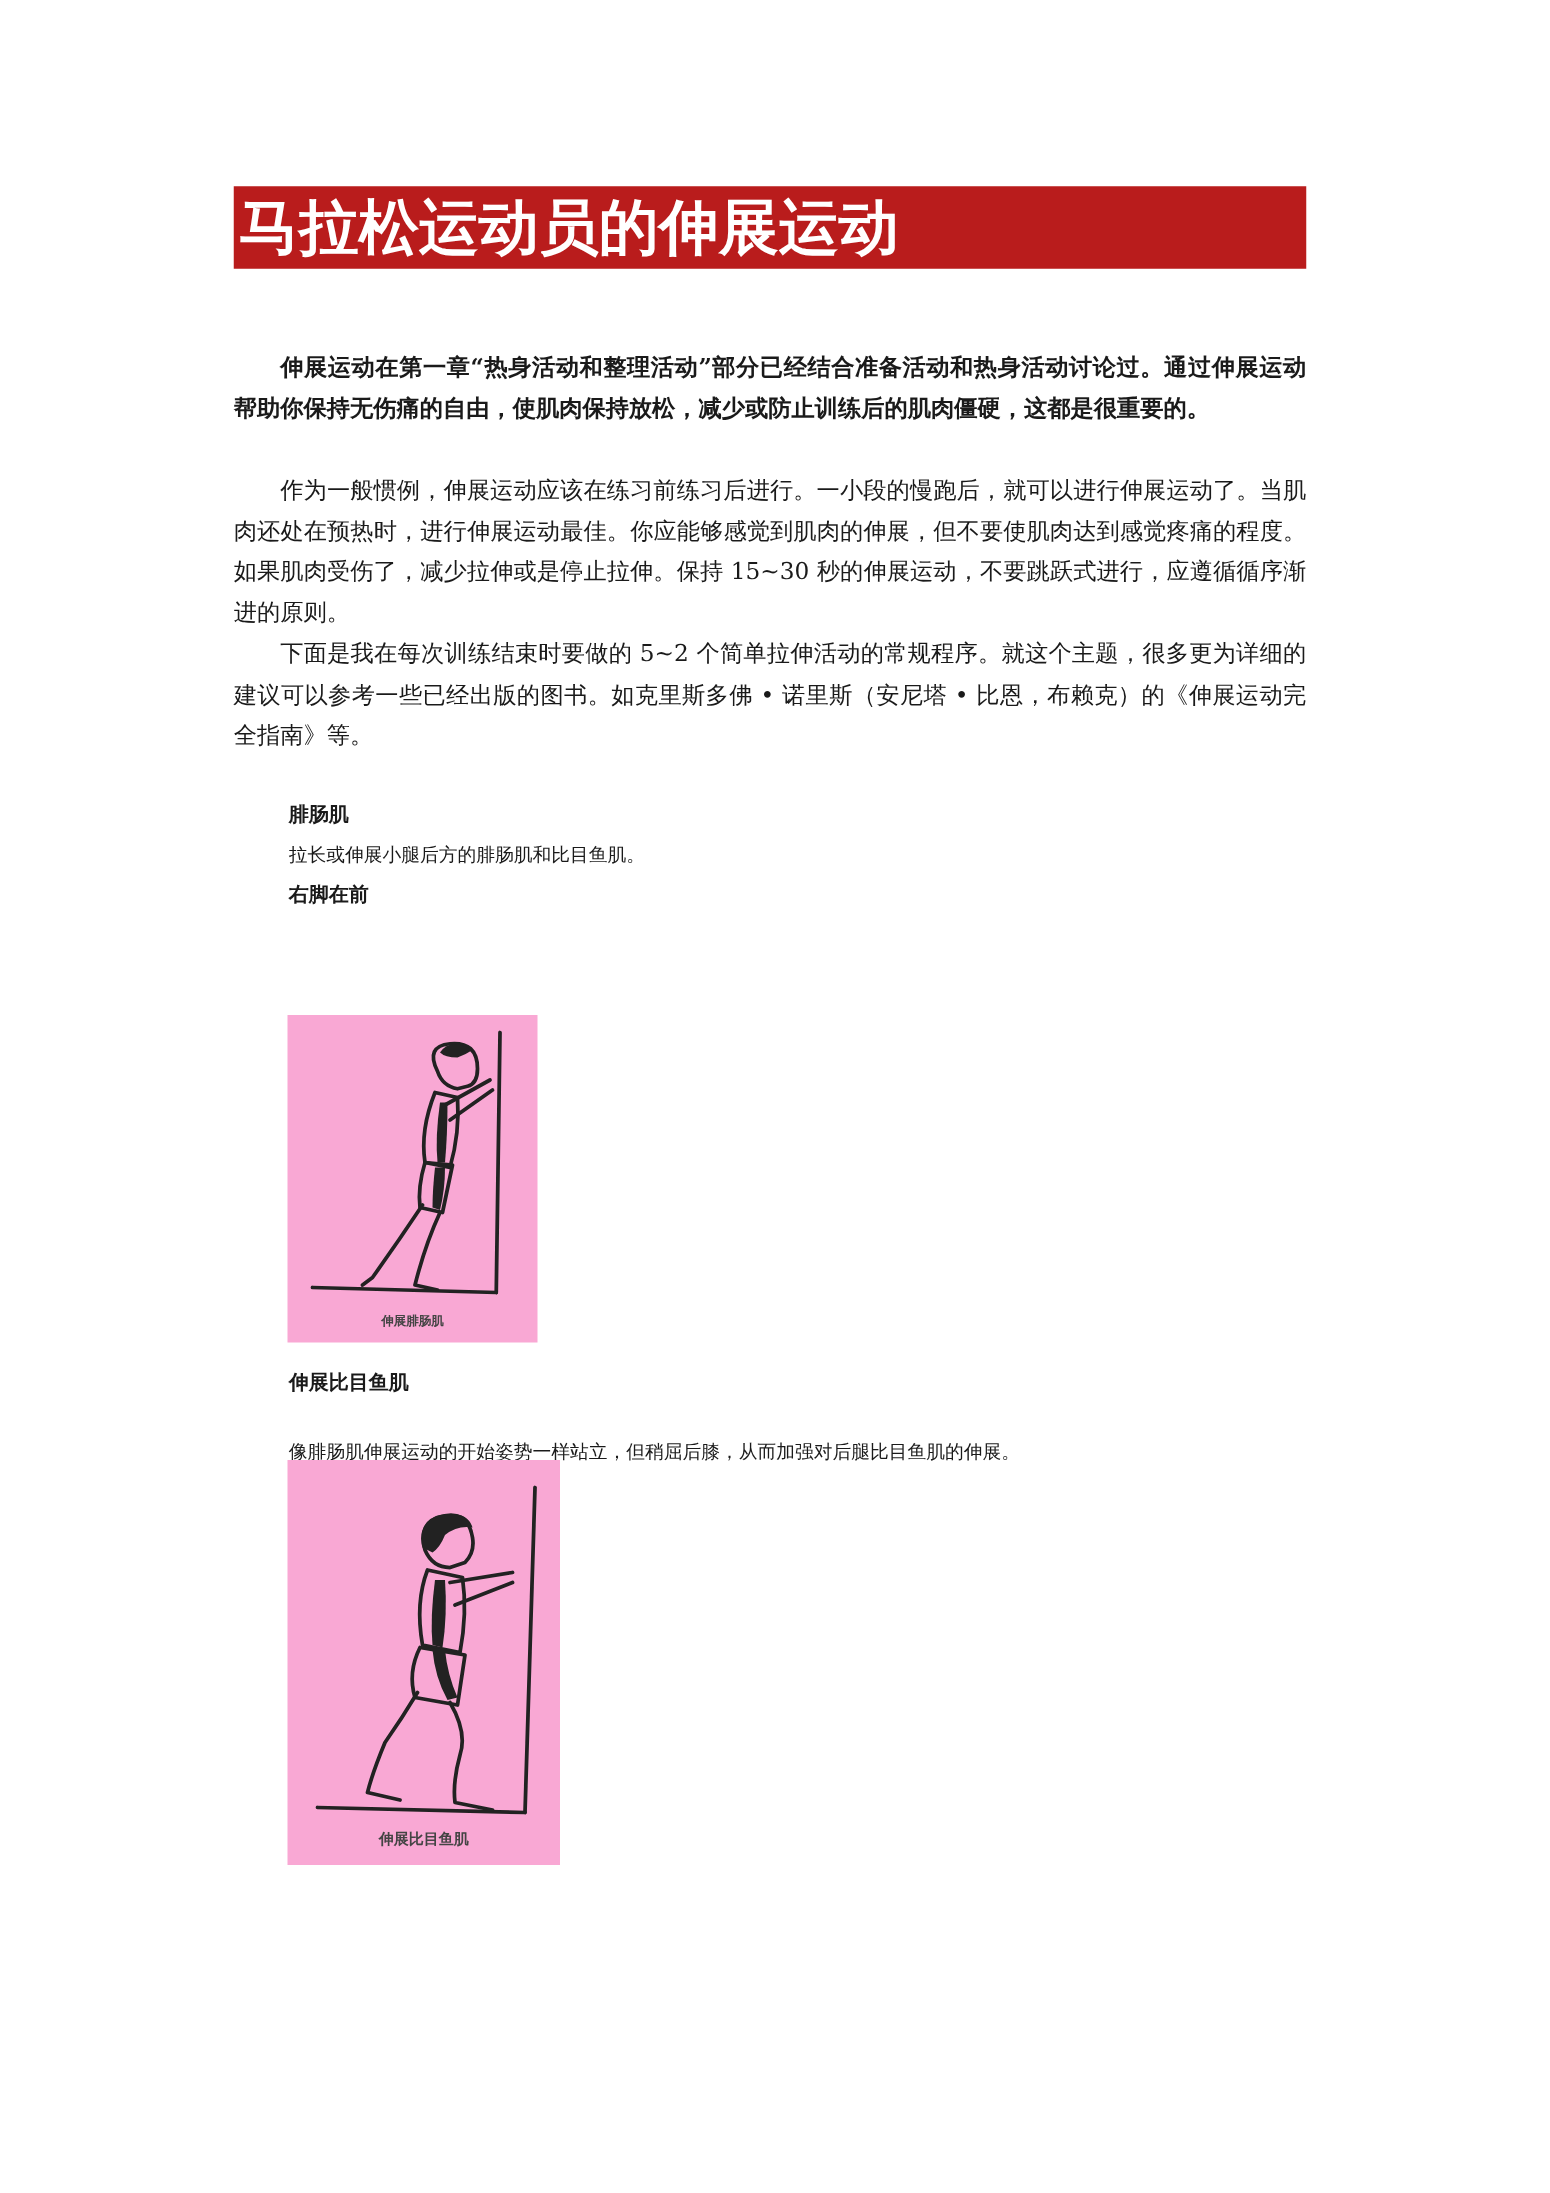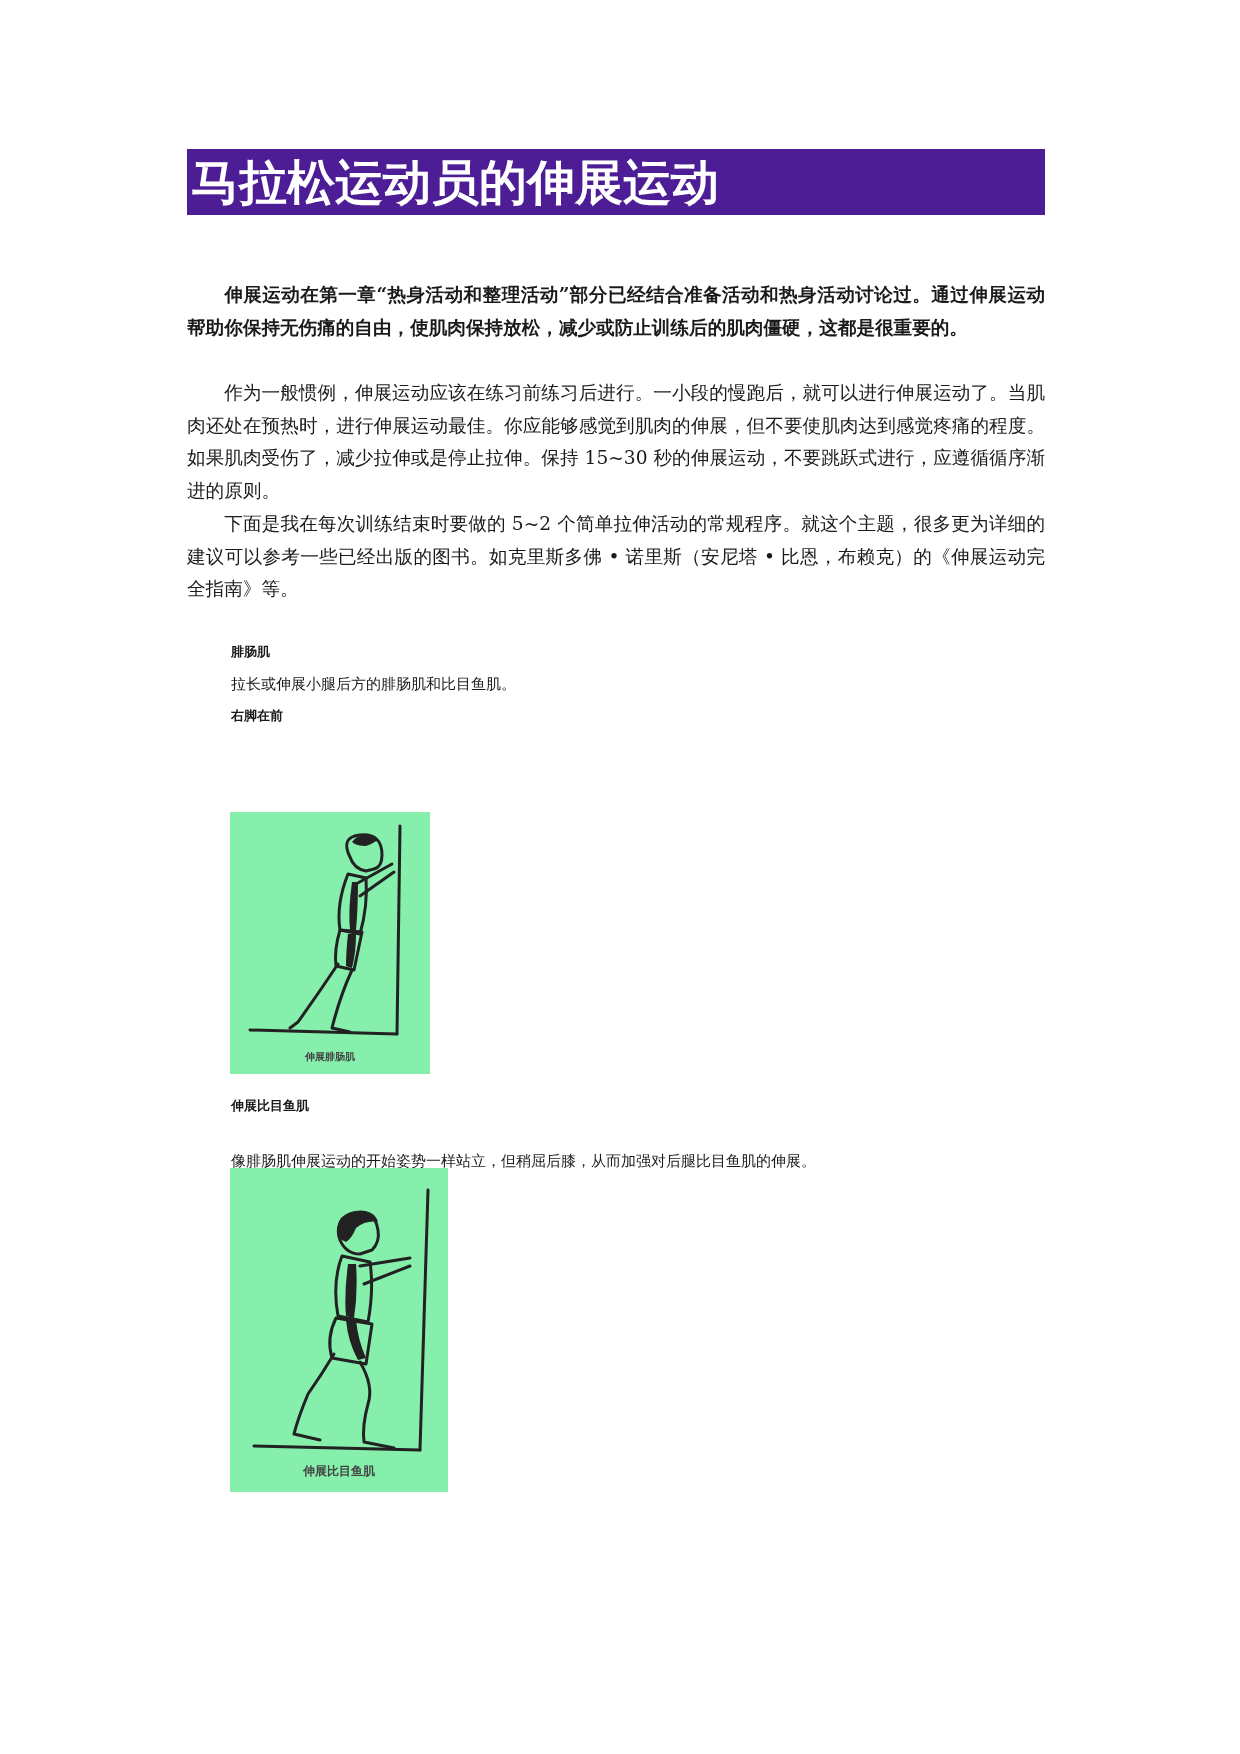--- a/index.html
+++ b/index.html
@@ -1,42 +1,42 @@
 <!DOCTYPE html>
 <html><head>
   <meta charset="utf-8">
   <style>
     html, body { margin: 0; padding: 0; background: #ffffff; }
     body { width: 1240px; height: 1754px; position: relative; overflow: hidden;
            font-family: "DejaVu Serif", "Liberation Serif", serif; color: #1a1a1a; }
     .page { position: absolute; left: 0; top: 0; width: 1240px; height: 1754px; }
 
     .title-bar { position: absolute; left: 187px; top: 149px; width: 858px; height: 66px;
-                 background: #4c1d95; }
+                 background: #b91c1c; }
     .title-text { position: absolute; left: 4px; top: 3px; color: #ffffff;
                   font-family: "DejaVu Sans", "Liberation Sans", sans-serif;
                   font-weight: bold; font-size: 48px; line-height: 60px; letter-spacing: 0px; white-space: nowrap; }
 
     .para { position: absolute; left: 187px; width: 858px; font-size: 18.6px; line-height: 32.6px;
             text-align: justify; text-indent: 2em; margin: 0; }
     .p1 { top: 279px; font-weight: bold; }
     .p2 { top: 377px; }
     .p3 { top: 508px; }
 
     .line { position: absolute; left: 187px; width: 858px; font-size: 15px; line-height: 32px; margin: 0; white-space: nowrap; }
-    .heading { font-family: "DejaVu Sans", "Liberation Sans", sans-serif; font-weight: bold; font-size: 13px; }
+    .heading { font-family: "DejaVu Sans", "Liberation Sans", sans-serif; font-weight: bold; font-size: 16px; }
     .indent { padding-left: 44px; box-sizing: border-box; }
 
     .h-gastro { top: 636px; }
     .desc-gastro { top: 668px; }
     .h-start { top: 700px; }
     .p-start { position: absolute; left: 187px; width: 858px; top: 733px; font-size: 18.6px; line-height: 32.6px;
                text-align: justify; text-indent: 44px; margin: 0; }
 
-    .figure { position: absolute; background: #86efac; }
+    .figure { position: absolute; background: #f9a8d4; }
     .fig1 { left: 230px; top: 812px; width: 200px; height: 262px; }
     .fig2 { left: 230px; top: 1168px; width: 218px; height: 324px; }
     .fig-caption { position: absolute; width: 100%; text-align: center; font-family: "DejaVu Sans", "Liberation Sans", sans-serif;
                    font-weight: bold; color: #444; font-size: 10px; }
     .fig1 .fig-caption { bottom: 10px; }
     .fig2 .fig-caption { bottom: 12px; font-size: 12px; }
 
     .h-soleus { top: 1090px; }
     .desc-soleus { top: 1122px; margin-top: 23px; }
   </style>

